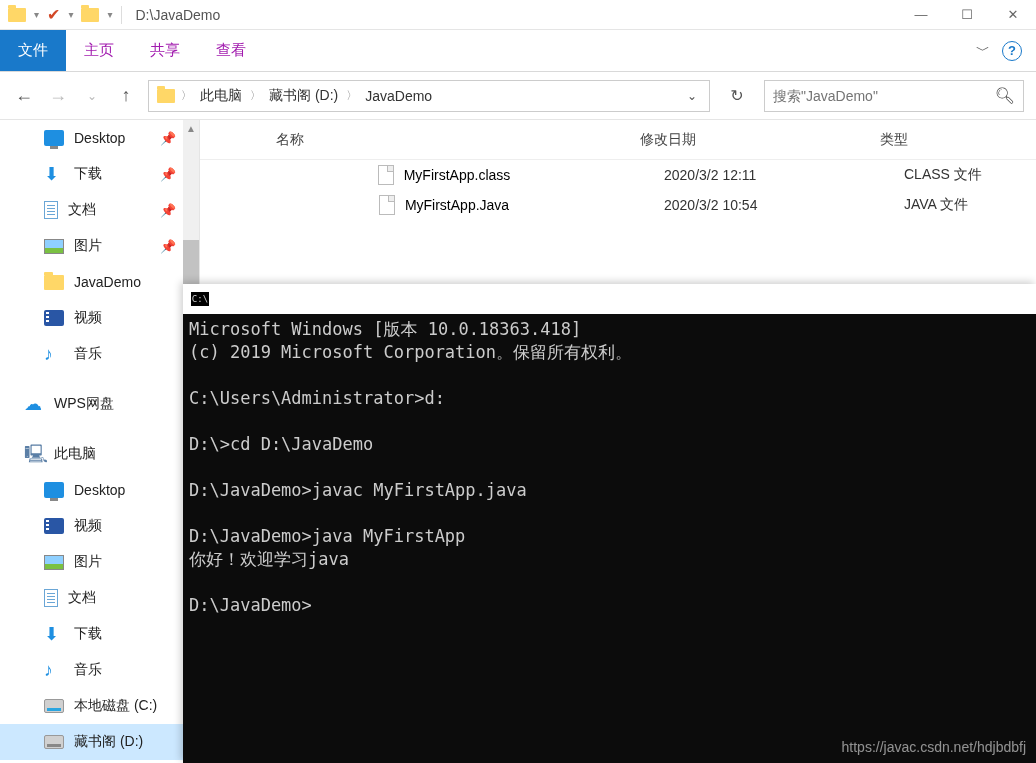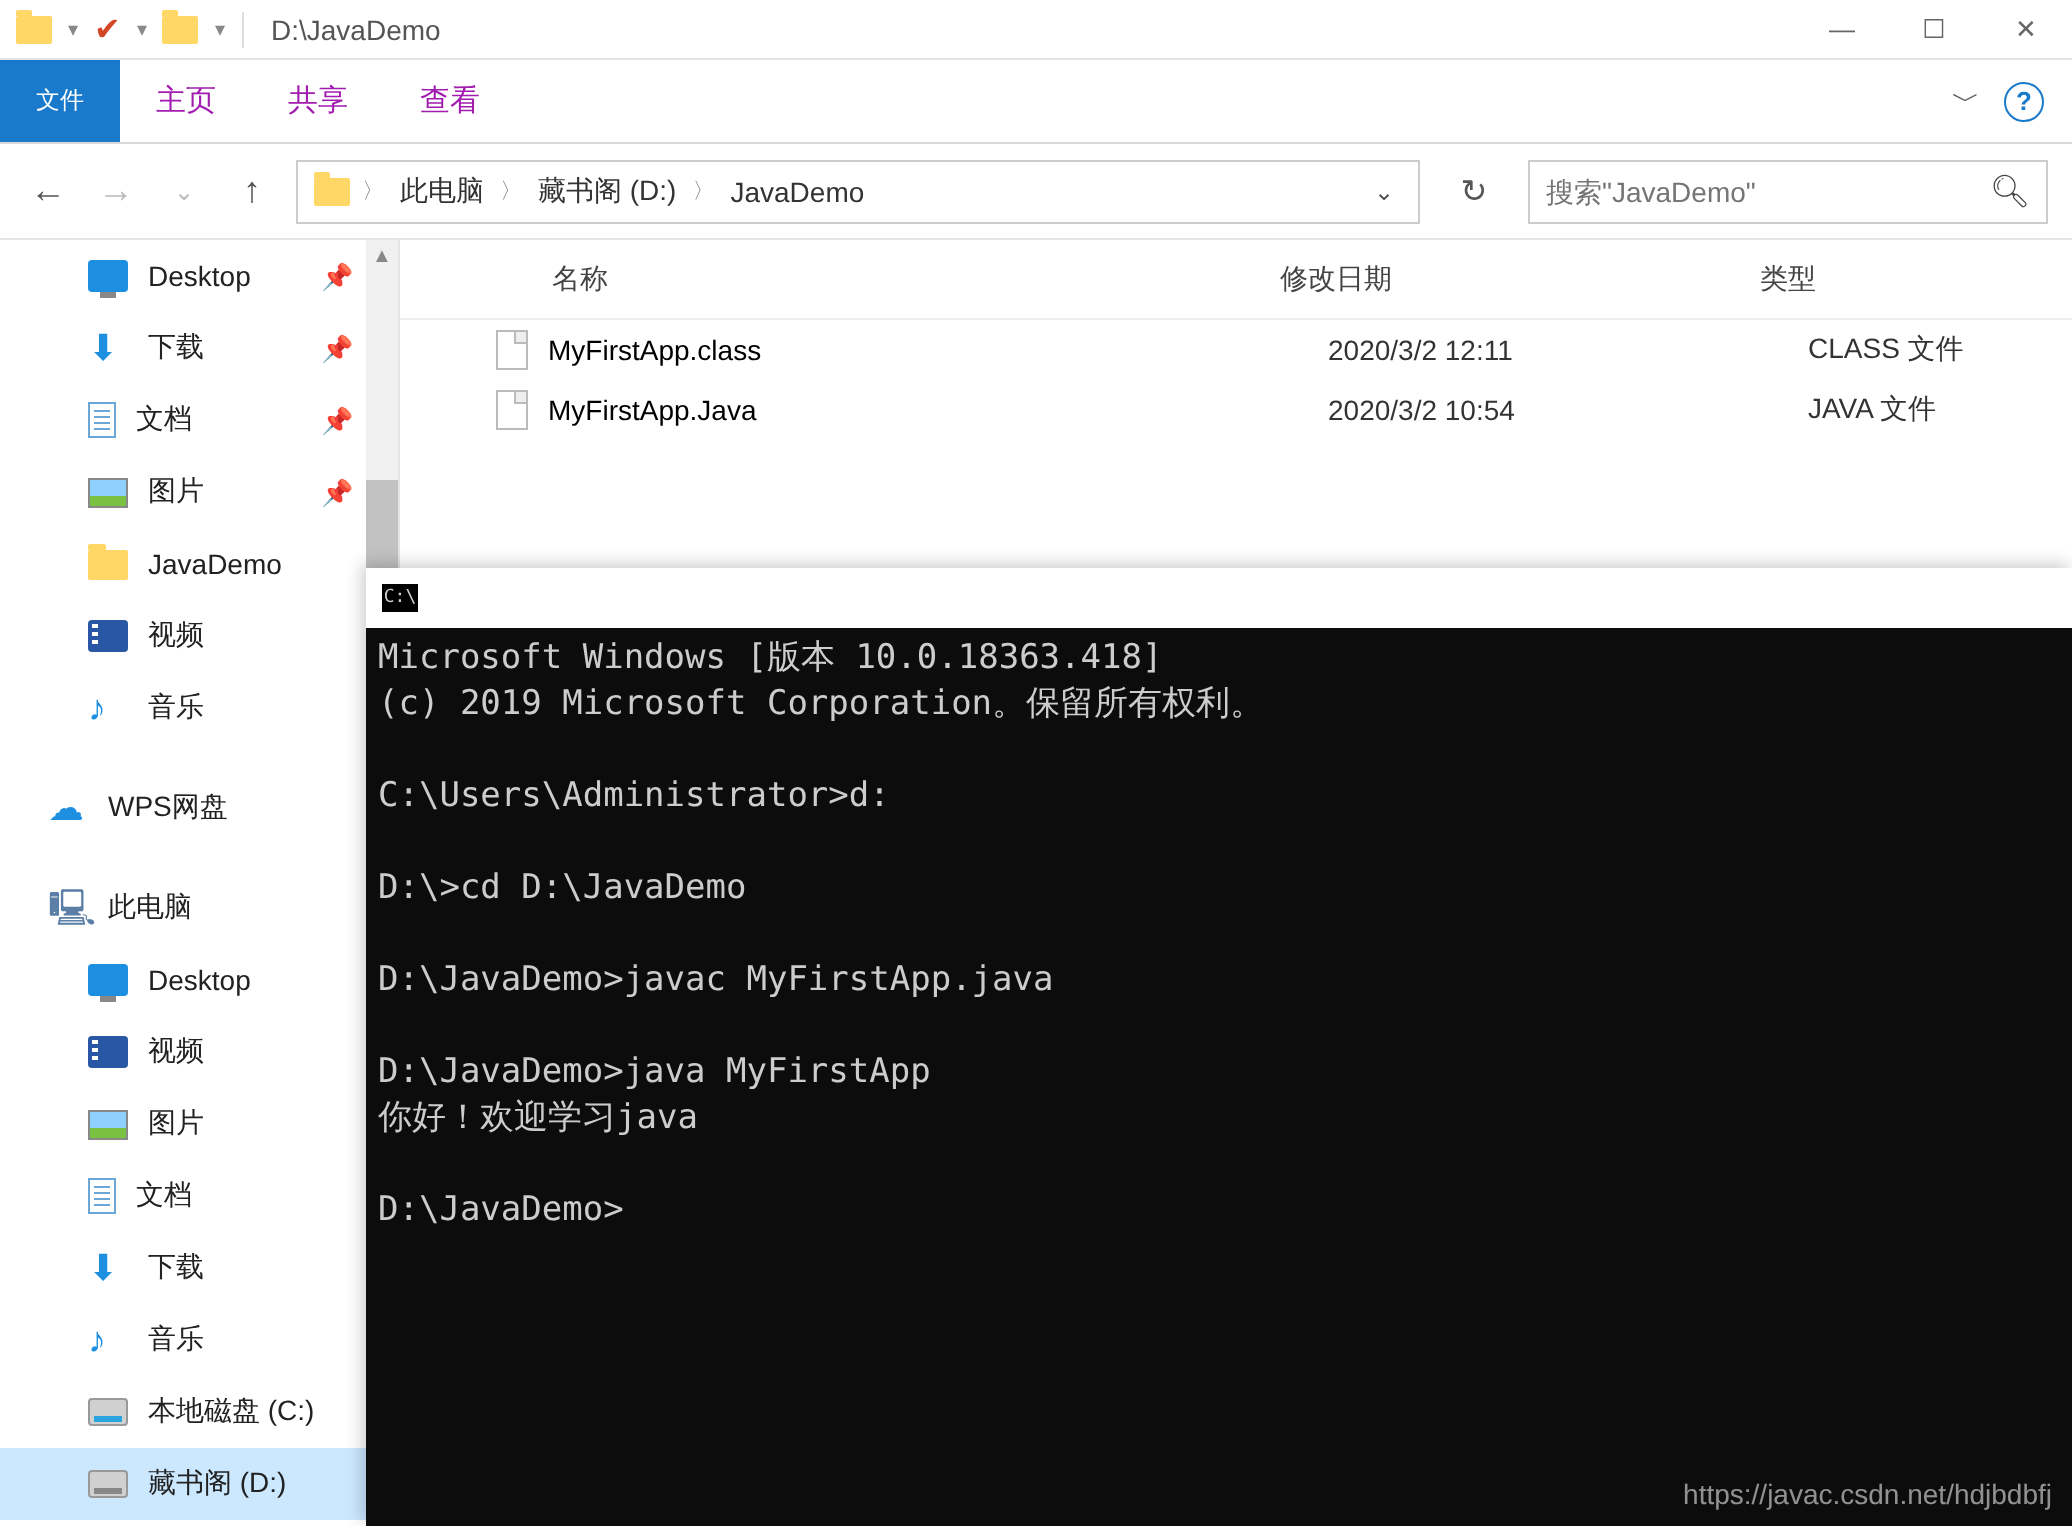--- a/index.html
+++ b/index.html
@@ -11,21 +11,21 @@
 .titlebar .qat .folder-mini { width: 18px; height: 14px; background: #ffd767; border-radius: 1px; position: relative; }
 .titlebar .qat .folder-mini::before { content:""; position:absolute; top:-3px; left:0; width:8px; height:3px; background:#ffd767; border-radius:1px 1px 0 0;}
 .titlebar .qat .check { color:#d24726; font-size:16px; }
 .titlebar .qat .sep { width:1px; height:18px; background:#ddd; }
 .titlebar .title-text { color:#555; padding-left:6px; }
 .titlebar .win-controls { margin-left:auto; display:flex; }
 .titlebar .win-controls div { width:46px; height:30px; display:flex; align-items:center; justify-content:center; color:#666; font-size:13px; }
 
 
 .ribbon { height: 42px; display:flex; align-items:stretch; border-bottom:1px solid #d9d9d9; }
-.ribbon .file-tab { background:#1979ca; color:#fff; padding:0 18px; display:flex; align-items:center; font-size:12px;}
+.ribbon .file-tab { background:#1979ca; color:#fff; padding:0 18px; display:flex; align-items:center; font-size:15px;}
 .ribbon .tab { padding:0 18px; display:flex; align-items:center; color:#a21caf; font-size:15px;}
 .ribbon .right { margin-left:auto; display:flex; align-items:center; gap:12px; padding-right:14px; color:#555;}
 .ribbon .chev { font-size:14px; color:#666; }
 .ribbon .help { width:20px; height:20px; border:1.5px solid #1979ca; border-radius:50%; display:flex; align-items:center; justify-content:center; color:#1979ca; font-weight:bold; font-size:13px;}
 
 
 .nav-row { height:48px; display:flex; align-items:center; padding:0 12px; gap:10px; border-bottom:1px solid #e5e5e5;}
 .nav-btn { width:24px; height:24px; display:flex; align-items:center; justify-content:center; color:#555; font-size:18px;}
 .nav-btn.disabled { color:#bbb; }
 .addr { flex:1; height:32px; border:1px solid #ccc; display:flex; align-items:center; padding:0 6px; gap:6px; }
@@ -71,21 +71,21 @@
 .ic.disk.c::after{content:"";position:absolute;bottom:1px;left:2px;right:2px;height:3px;background:#2aa5e0;}
 .ic.disk.d::after{content:"";position:absolute;bottom:1px;left:2px;right:2px;height:3px;background:#888;}
 
 
 .filelist { flex:1; position:relative; }
 .fl-header { height:40px; display:flex; align-items:center; border-bottom:1px solid #eee; color:#444; }
 .fl-header .col-name { padding-left:76px; width:440px; }
 .fl-header .col-date { width:240px; }
 .fl-header .col-type { flex:1; }
 .fl-row { height:30px; display:flex; align-items:center; }
-.fl-row .col-name { padding-left:48px; width:440px; display:flex; align-items:center; gap:10px;}
+.fl-row .col-name { padding-left:48px; width:440px; display:flex; align-items:center; gap:10px;justify-content:center;}
 .fl-row .col-date { width:240px; color:#333;margin-left:24px;}
 .fl-row .col-type { flex:1; color:#333;}
 .file-ic { width:16px; height:20px; border:1px solid #bbb; background:#fff; position:relative;}
 .file-ic::before{content:"";position:absolute;top:0;right:0;width:5px;height:5px;background:#eee;border-left:1px solid #bbb;border-bottom:1px solid #bbb;}
 
 
 .cmd-window { position:absolute; left:183px; top:284px; right:0; bottom:0; background:#0c0c0c; display:flex; flex-direction:column; box-shadow: -2px -2px 8px rgba(0,0,0,.2);}
 .cmd-titlebar { height:30px; background:#fff; display:flex; align-items:center; gap:8px; padding:0 8px; font-size:14px; color:#222;}
 .cmd-titlebar .cmd-ic { width:18px; height:14px; background:#000; color:#ccc; font-size:9px; display:flex; align-items:center; justify-content:center; font-family:monospace;}
 .cmd-body { flex:1; padding:4px 6px; color:#ccc; font-family: "NSimSun","SimSun",Consolas,monospace; font-size:17px; line-height:23px; white-space:pre; overflow:hidden;}

